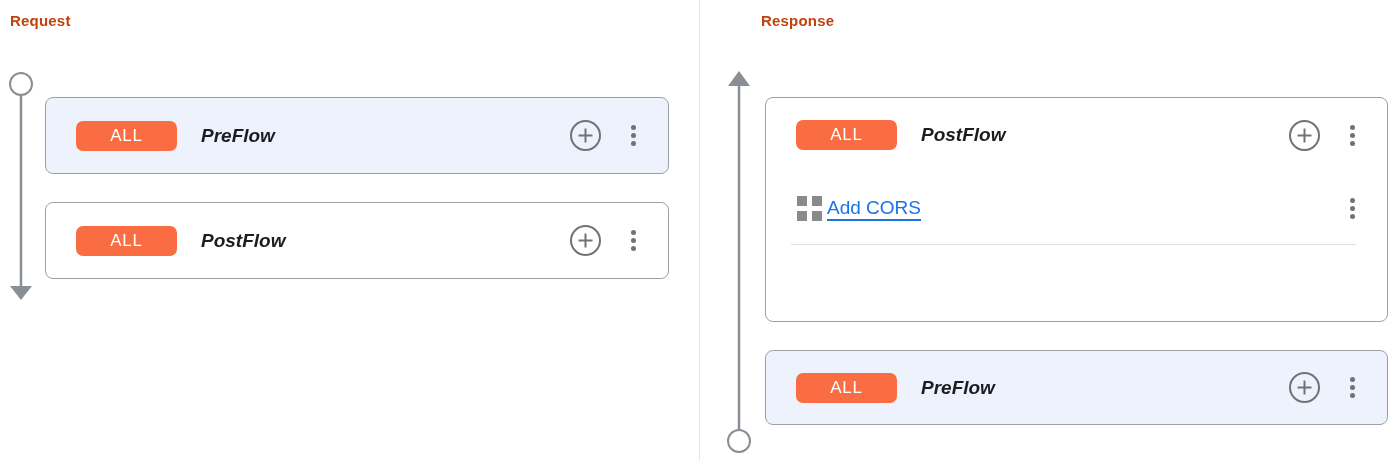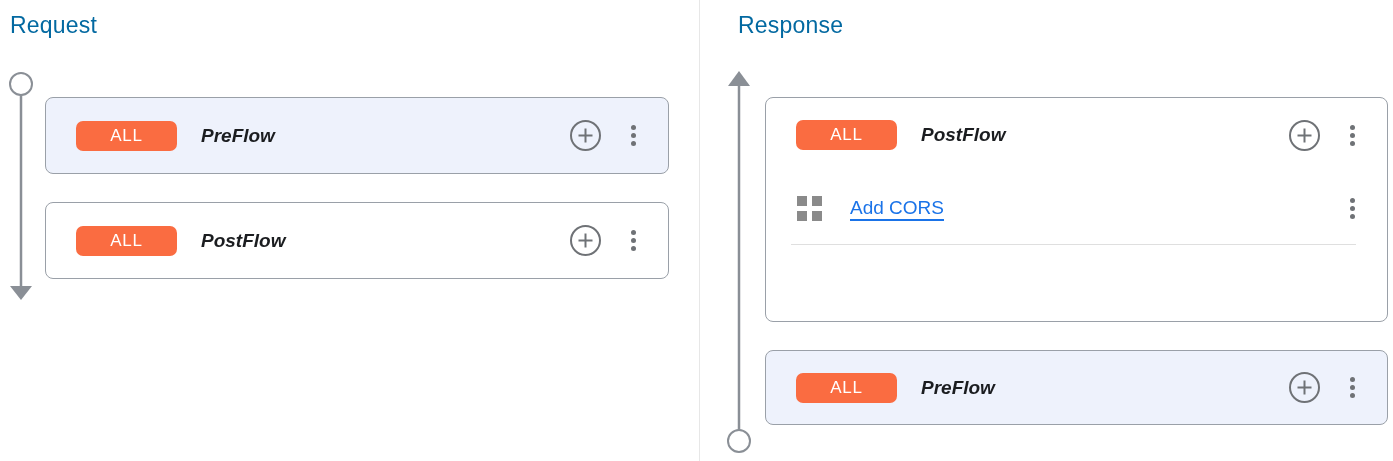--- a/index.html
+++ b/index.html
@@ -7,27 +7,27 @@
   body {
     position:relative;
     background:#ffffff;
     font-family:"Liberation Sans","DejaVu Sans",sans-serif;
     overflow:hidden;
     color:#1f2124;
   }
   .panel-title {
     position:absolute;
     top:12px;
-    font-size:23px;
-    font-weight:400;
-    color:#0369a1;
+    font-size:15px;
+    font-weight:700;
+    color:#c2410c;
     letter-spacing:.2px;
   }
   .title-request { left:10px; }
-  .title-response { left:738px; }
+  .title-response { left:761px; }
 
   .panel-divider {
     position:absolute;
     left:699px; top:0; bottom:0;
     width:1px;
     background:var(--panel-divider,#E7E7E7);
   }
 
   svg.timeline { position:absolute; overflow:visible; }
 
@@ -96,21 +96,21 @@
   .policy-row.last { flex:1; }
   .grid-icon {
     flex:none;
     display:grid;
     grid-template-columns:10px 10px;
     grid-template-rows:10px 10px;
     gap:5px;
   }
   .grid-icon i { background:var(--grid-icon-gray,#8A8A8A); display:block; }
   .policy-link {
-    margin-left:28px;
+    margin-left:5px;
     font-size:19px;
     color:var(--link-blue,#1A73E8);
     text-decoration:underline;
     text-underline-offset:5px;
     text-decoration-thickness:1.5px;
     cursor:pointer;
   }
   .row-divider {
     height:1px; flex:none;
     background:var(--row-divider,#DFDFDF);

